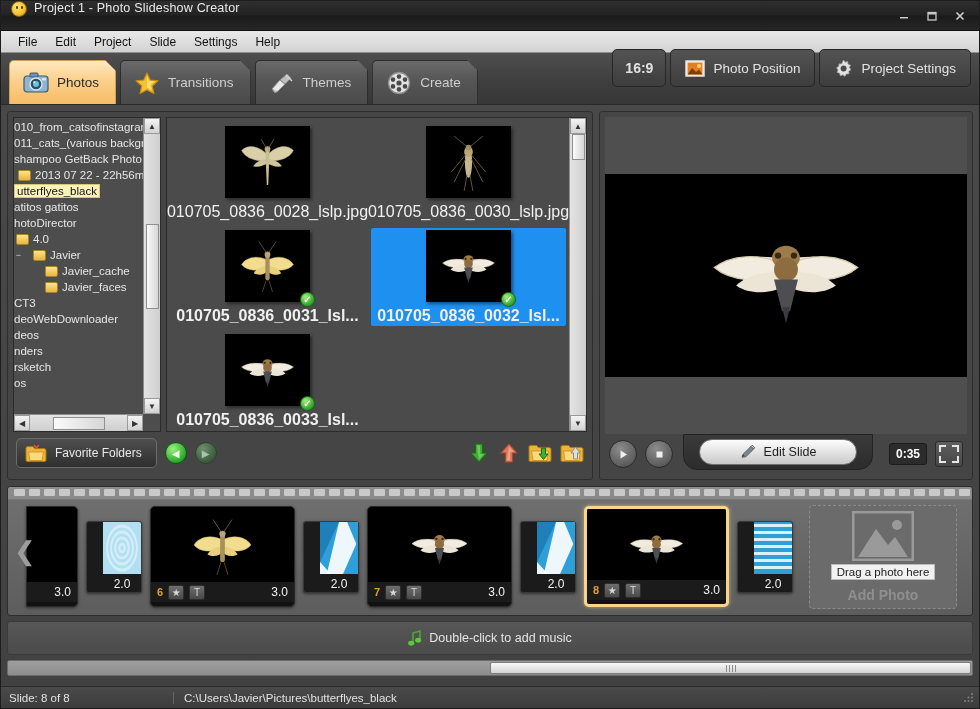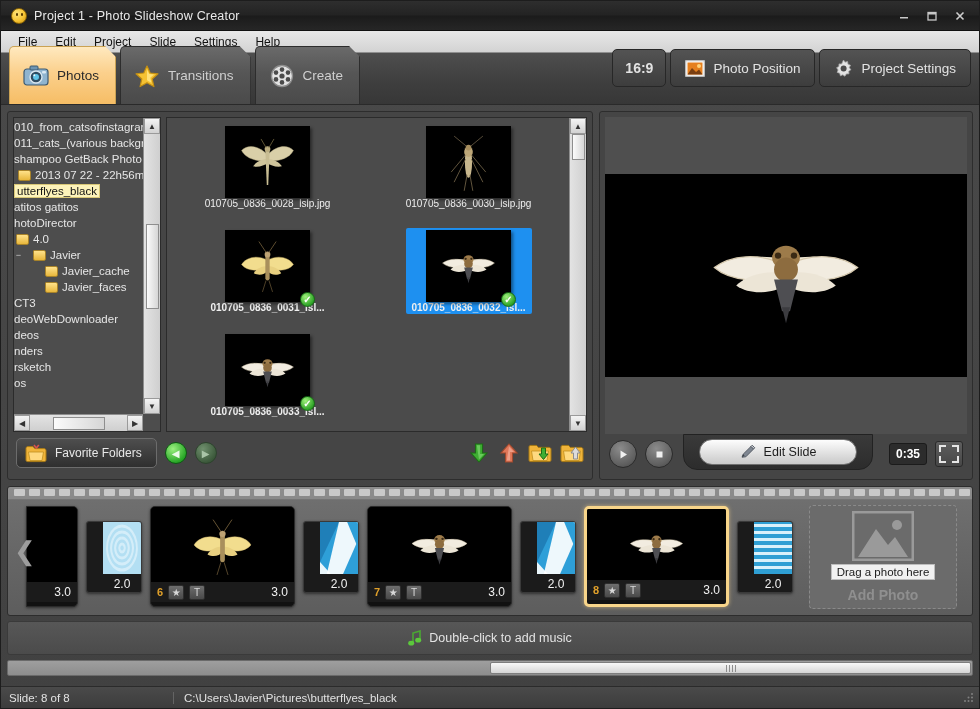--- a/index.html
+++ b/index.html
@@ -10,21 +10,21 @@
   }
   #app {
     position: relative; width: 980px; height: 709px;
     background: linear-gradient(#4a4a4a, #414141);
     border: 1px solid #1d1d1d;
   }
 
   
   #titlebar {
     height: 30px; background: linear-gradient(#2e2e2e 0%, #232323 48%, #1b1b1b 52%, #262626 100%);
-    display: flex; align-items: center; padding: 0 4px;
+    display: flex; padding: 0 4px;
     border-bottom: 1px solid #111;
   }
   .app-icon {
     width: 16px; height: 16px; border-radius: 50%;
     background: radial-gradient(circle at 35% 32%, #ffe47a 0%, #f6c434 55%, #c98d08 100%);
     border: 1px solid #8a6406; margin: 0 7px 0 6px; position: relative; flex: none;
   }
   .app-icon:before, .app-icon:after {
     content:""; position:absolute; width:2px; height:3px; background:#5a3d00; top:4px; border-radius:1px;
   }
@@ -47,21 +47,21 @@
   .menu-item { color: #111; font-size: 12px; padding: 2px 9px; }
 
   
   #tabbar {
     height: 52px; position: relative;
     background: linear-gradient(#4e4e4e 0%, #3e3e3e 60%, #373737 100%);
     display: flex; align-items: flex-end; padding-left: 8px;
     border-bottom: 1px solid #2a2a2a;
   }
   .tab {
-    height: 58px; display: flex; align-items: center; gap: 8px;
+    height: 44px; display: flex; align-items: center; gap: 8px;
     padding: 0 16px 0 13px; margin-right: 4px; position: relative;
     background: linear-gradient(#6a6a6a 0%, #565656 45%, #4a4a4a 100%);
     border: 1px solid #2d2d2d; border-bottom: none;
     border-radius: 5px 5px 0 0;
     color: #cfcfcf; font-size: 13.5px;
     clip-path: polygon(0 0, calc(100% - 11px) 0, 100% 11px, 100% 100%, 0 100%);
   }
   .tab.active {
     background: linear-gradient(#ffe9bf 0%, #fbd08c 45%, #f6bd65 100%);
     color: #2b2b2b; border-color: #caa254;
@@ -150,21 +150,21 @@
   .thumb-img {
     width: 85px; height: 72px; background: #000; position: relative;
     box-shadow: 2px 2px 3px rgba(0,0,0,.45);
   }
   .thumb-img svg { position: absolute; inset: 0; width: 100%; height: 100%; }
   .check {
     position: absolute; right: -5px; bottom: -5px; width: 15px; height: 15px; border-radius: 50%;
     background: radial-gradient(circle at 35% 30%, #9ef07a, #2fa428 70%, #1d7a1b);
     border: 1px solid #176b15; color: #fff; font-size: 10px; line-height: 13px; text-align: center; font-weight: bold;
   }
-  .thumb-label { color: #f0f0f0; font-size: 10px; white-space: nowrap; }
+  .thumb-label { color: #f0f0f0; font-size: 16px; margin-top: 5px; white-space: nowrap; }
   .thumb.checked .thumb-label, .thumb.sel .thumb-label { font-weight: bold; }
 
   
   #browser-tools { height: 42px; display: flex; align-items: center; gap: 8px; padding: 0 3px; }
   #fav-btn {
     display: flex; align-items: center; gap: 8px; height: 30px; padding: 0 14px 0 8px;
     background: linear-gradient(#4e4e4e, #2f2f2f);
     border: 1px solid #6c6c6c; border-radius: 5px; color: #e8e8e8; font-size: 12px;
   }
   .circ-btn { width: 22px; height: 22px; border-radius: 50%; display:flex; align-items:center; justify-content:center; }
@@ -421,20 +421,29 @@
 
     <div class="tab">
       <svg class="tab-ico" viewBox="0 0 26 24">
         <path d="M13 2 L16.2 9 L24 9.8 L18.2 15 L19.9 22.6 L13 18.7 L6.1 22.6 L7.8 15 L2 9.8 L9.8 9 Z" fill="#f5c233" stroke="#c38f13" stroke-width="1.2" stroke-linejoin="round"></path>
         <path d="M13 5.5 L15.2 10 L20 10.5 L16.3 13.8 L17.4 18.7 L13 16.2 Z" fill="#ffe178"></path>
       </svg>
       <span>Transitions</span>
     </div>
 
 
+    <div class="tab">
+      <svg class="tab-ico" viewBox="0 0 26 24">
+        <path d="M3 18 L11 9 L16 13 L8 21 Z" fill="#e8e8e8" stroke="#9a9a9a" stroke-width="1"></path>
+        <path d="M11 9 L18 3 L22 7 L16 13 Z" fill="#bdbdbd" stroke="#8a8a8a" stroke-width="1"></path>
+        <path d="M3 18 L6 22 L9 20" fill="#c9c9c9" stroke="#8a8a8a" stroke-width="1"></path>
+        <path d="M17 4 L23 10" stroke="#d3d3d3" stroke-width="1.4"></path>
+      </svg>
+      <span>Themes</span>
+    </div>
 
     <div class="tab">
       <svg class="tab-ico" viewBox="0 0 26 24">
         <circle cx="13" cy="12" r="10.5" fill="#e3e3e3" stroke="#8d8d8d" stroke-width="1.3"></circle>
         <circle cx="13" cy="12" r="2.6" fill="#4a4a4a"></circle>
         <circle cx="13" cy="5.6" r="2.3" fill="#4a4a4a"></circle>
         <circle cx="13" cy="18.4" r="2.3" fill="#4a4a4a"></circle>
         <circle cx="7" cy="8.6" r="2.3" fill="#4a4a4a"></circle>
         <circle cx="19" cy="8.6" r="2.3" fill="#4a4a4a"></circle>
         <circle cx="7" cy="15.4" r="2.3" fill="#4a4a4a"></circle>

